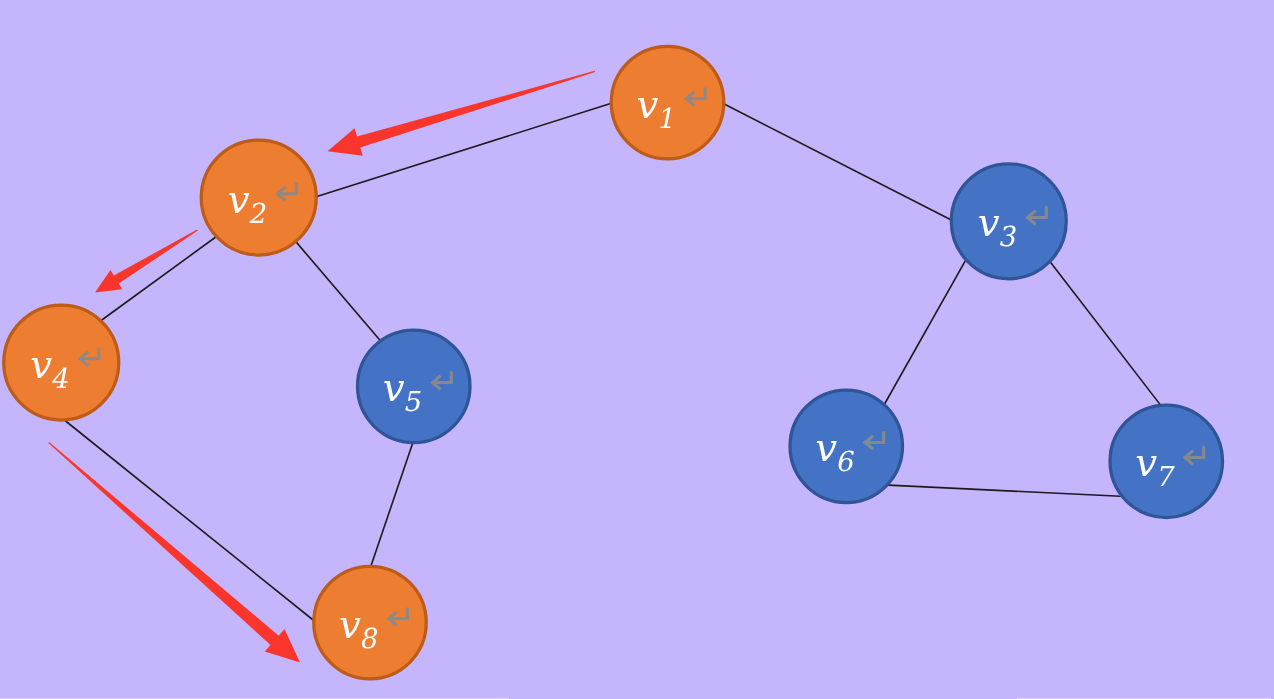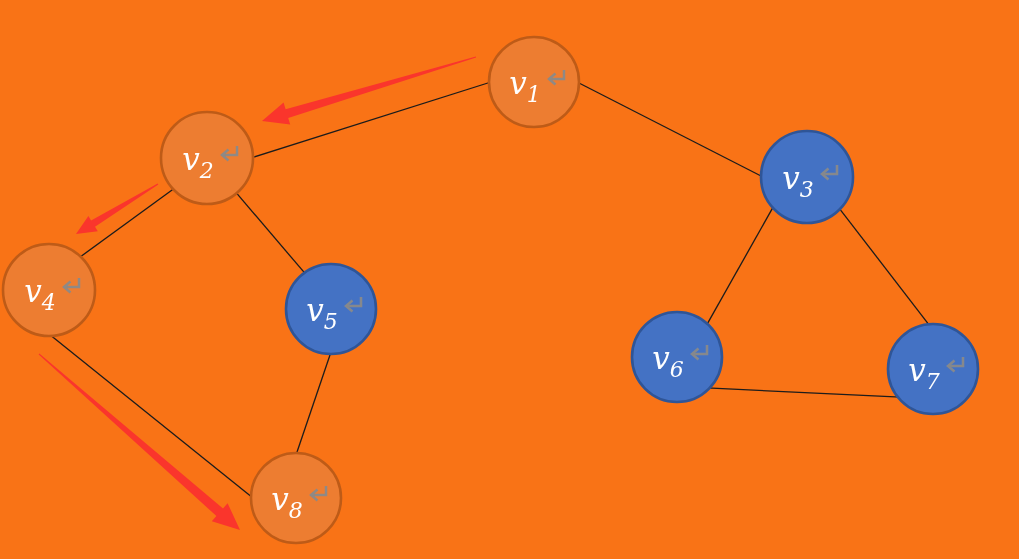--- a/index.html
+++ b/index.html
@@ -5,21 +5,21 @@
   html, body {
     margin: 0;
     padding: 0;
     background: #ffffff;
     font-family: "DejaVu Serif", serif;
   }
   .canvas {
     position: relative;
     width: 1019px;
     height: 559px;
-    background: #f97316;
+    background: #c4b5fd;
     overflow: hidden;
   }
   .canvas svg {
     display: block;
     width: 1019px;
     height: 559px;
   }
   .node-label {
     font-family: "DejaVu Serif", serif;
     font-style: italic;

